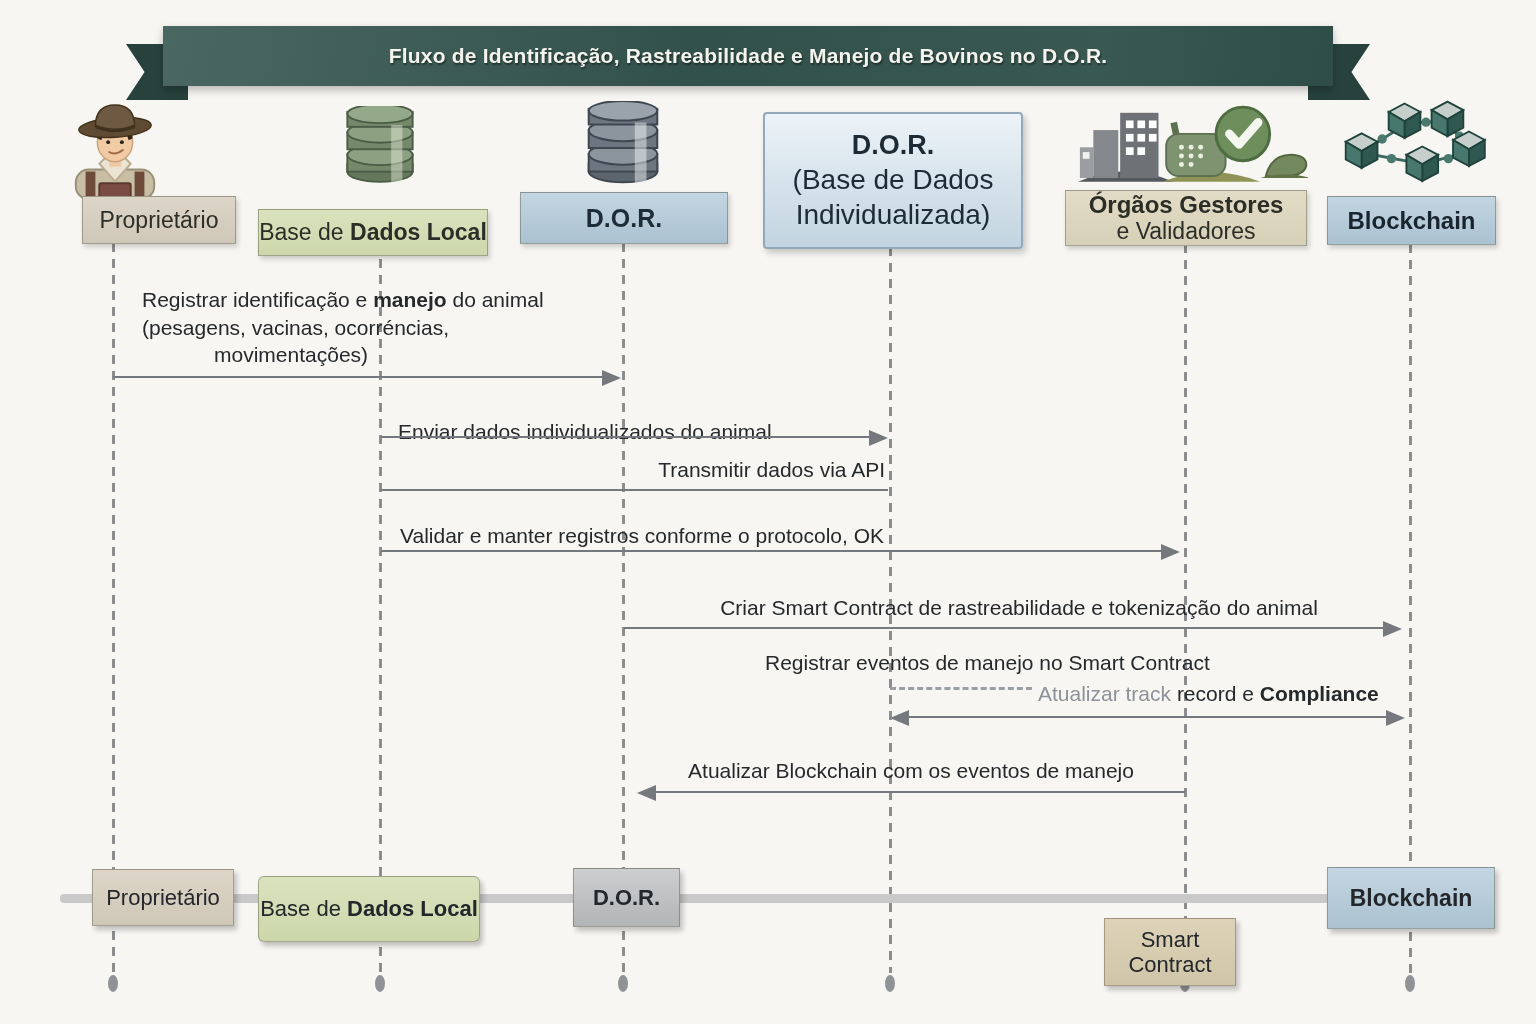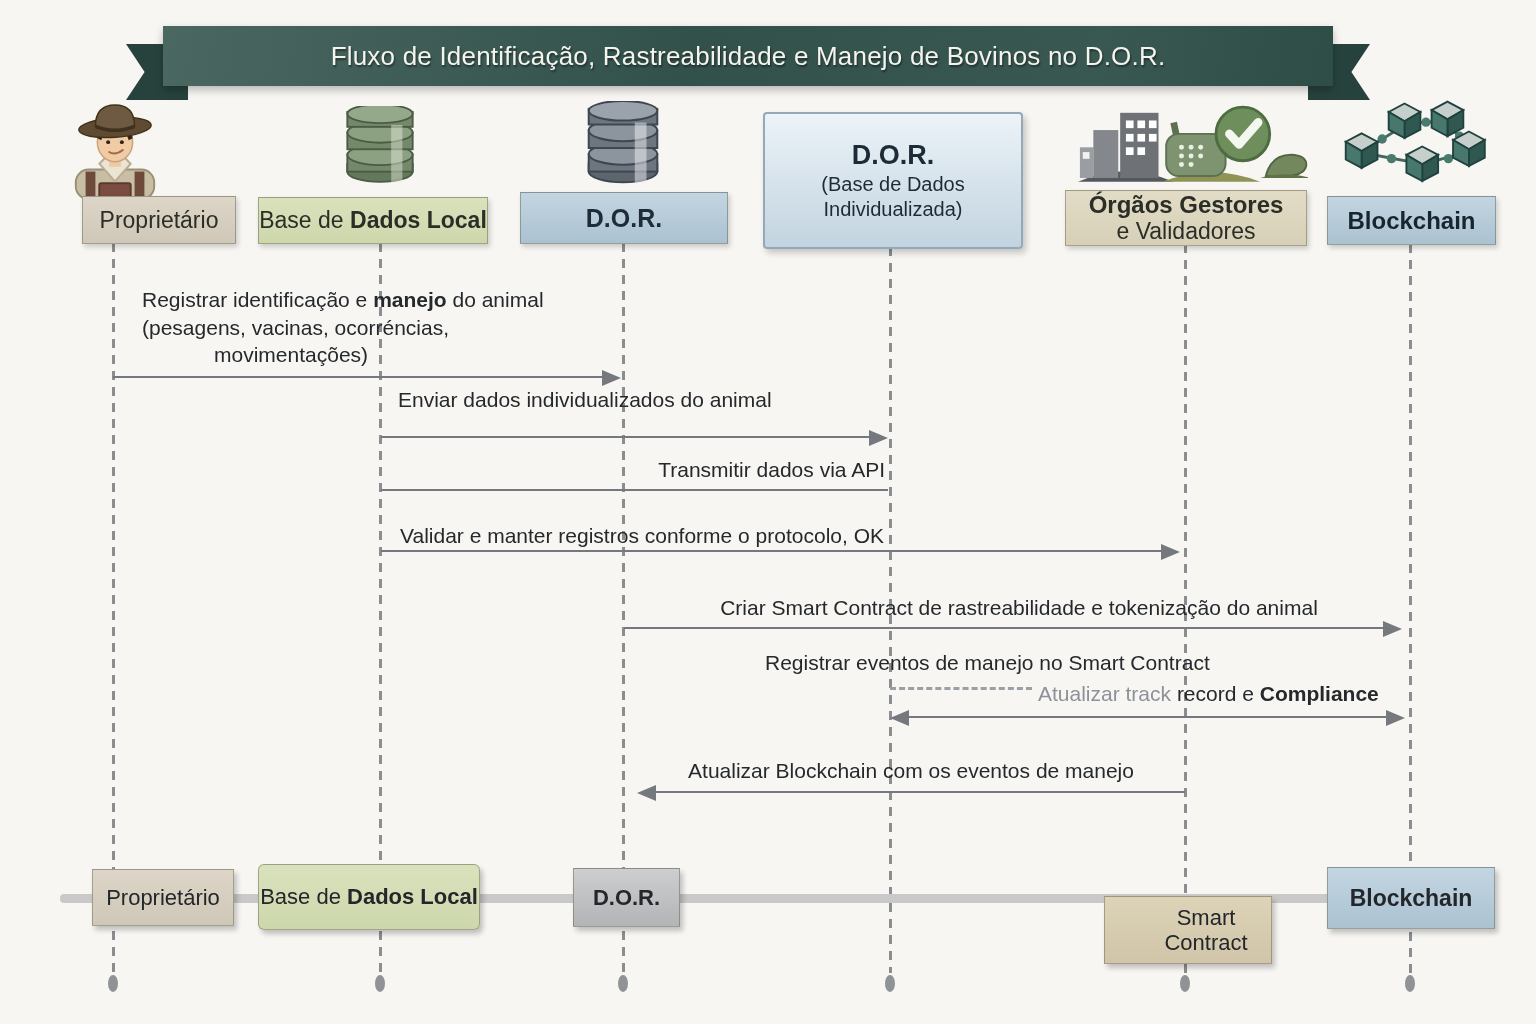--- a/index.html
+++ b/index.html
@@ -7,41 +7,41 @@
          font-family:"Liberation Sans",sans-serif;color:#26292c;}
   .abs{position:absolute;}
 
   
   .banner{left:163px;top:26px;width:1170px;height:60px;
           background:linear-gradient(100deg,#4a6861 0%,#33514b 45%,#3a5852 80%,#2f4d47 100%);
           box-shadow:0 4px 8px rgba(0,0,0,.25);display:flex;align-items:center;justify-content:center;}
   .banner-tail{width:62px;height:56px;background:#27423d;top:44px;}
   .tail-l{left:126px;clip-path:polygon(100% 0,100% 100%,0 100%,30% 50%,0 0);}
   .tail-r{left:1308px;clip-path:polygon(0 0,0 100%,100% 100%,70% 50%,100% 0);}
-  .banner-title{font-size:26px;font-weight:normal;color:#f4f4ee;letter-spacing:.2px;
+  .banner-title{font-size:21px;font-weight:bold;color:#f4f4ee;letter-spacing:.2px;
                 text-shadow:1px 2px 2px rgba(0,0,0,.45);}
 
   
   .lifeline{width:3px;background:repeating-linear-gradient(to bottom,#8b8e90 0 9px,transparent 9px 16px);}
   .lifedot{width:10px;height:17px;border-radius:50%;background:#8f9396;top:975px;}
 
   
   .hbox{display:flex;align-items:center;justify-content:center;text-align:center;
         border:1px solid rgba(90,90,70,.45);box-shadow:2px 3px 5px rgba(0,0,0,.18);}
   .box-tan{background:linear-gradient(#ddd6c8,#cfc8b8);margin-left:44px;}
-  .box-green{background:linear-gradient(#dae2bd,#cdd7ab);}
+  .box-green{background:linear-gradient(#dae2bd,#cdd7ab);margin-top:12px;}
   .box-blue{background:linear-gradient(#c3d5e1,#abc2d1);}
   .box-beige{background:linear-gradient(#e2dcc6,#d7d0b8);}
   .hlabel{font-size:23px;font-weight:500;color:#2b2d27;}
   .hlabel b{font-weight:bold;}
   .bigbox{background:linear-gradient(#ecf3f8,#c2d4e0);border:2px solid #93a9b9;border-radius:4px;
           box-shadow:3px 4px 6px rgba(0,0,0,.2);display:flex;flex-direction:column;
           align-items:center;justify-content:center;line-height:1.25;}
   .bigbox .t1{font-size:27px;font-weight:bold;color:#1d2b36;}
-  .bigbox .t2{font-size:20px;color:#1d2b36;}
+  .bigbox .t2{font-size:28px;color:#1d2b36;}
 
   
   .msg{font-size:21px;color:#26292c;white-space:nowrap;}
   .msg b{font-weight:bold;}
   .mline{height:2px;background:#75797d;}
   .ah-r{width:0;height:0;border-top:8px solid transparent;border-bottom:8px solid transparent;
         border-left:19px solid #75797d;}
   .ah-l{width:0;height:0;border-top:8px solid transparent;border-bottom:8px solid transparent;
         border-right:19px solid #75797d;}
   .dashseg{border-top:3px dashed #9aa0a5;height:0;}
@@ -223,21 +223,21 @@
   <div class="abs hbox box-blue" style="left:1327px;top:196px;width:167px;height:47px;">
     <span class="hlabel" style="font-weight:bold;font-size:24px;color:#18252f;">Blockchain</span>
   </div>
 
   <div class="abs msg" style="left:142px;top:316px;">(pesagens, vacinas, ocorréncias,</div>
   <div class="abs msg" style="left:142px;top:288px;"><span>Registrar identificação e </span><b>manejo</b><span> do animal</span></div>
   <div class="abs msg" style="left:214px;top:343px;">movimentações)</div>
   <div class="abs mline" style="left:113px;top:376px;width:490px;"></div>
   <div class="abs ah-r" style="left:602px;top:370px;"></div>
 
-  <div class="abs msg" style="left:398px;top:388px;">Enviar dados individualizados do animal</div>
+  <div class="abs msg" style="left:398px;top:420px;">Enviar dados individualizados do animal</div>
   <div class="abs mline" style="left:381px;top:436px;width:488px;"></div>
   <div class="abs ah-r" style="left:869px;top:430px;"></div>
 
   <div class="abs msg" style="left:630px;top:458px;width:255px;text-align:right;">Transmitir dados via API</div>
   <div class="abs mline" style="left:381px;top:489px;width:507px;"></div>
 
   <div class="abs msg" style="left:400px;top:524px;width:780px;text-align:left;">Validar e manter registros conforme o protocolo, OK</div>
   <div class="abs mline" style="left:381px;top:550px;width:780px;"></div>
   <div class="abs ah-r" style="left:1161px;top:544px;"></div>
 
@@ -261,21 +261,21 @@
 
   <div class="abs fbox box-tan" style="left:48px;top:869px;width:140px;height:55px;">
     <span class="flabel">Proprietário</span>
   </div>
   <div class="abs fbox box-green" style="left:258px;top:864px;width:220px;height:64px;border-radius:6px;">
     <span class="flabel"><span>Base de </span><span class="fbold">Dados Local</span></span>
   </div>
   <div class="abs fbox" style="left:573px;top:868px;width:105px;height:57px;background:linear-gradient(#ccced0,#b2b4b6);">
     <span class="flabel fbold">D.O.R.</span>
   </div>
-  <div class="abs fbox" style="left:1104px;top:896px;width:130px;height:66px;background:linear-gradient(#ddd3b8,#d0c5a8);padding-left:36px;">
+  <div class="abs fbox" style="left:1104px;top:918px;width:130px;height:66px;background:linear-gradient(#ddd3b8,#d0c5a8);">
     <span class="flabel">Smart</span>
     <span class="flabel">Contract</span>
   </div>
   <div class="abs fbox box-blue" style="left:1327px;top:867px;width:166px;height:60px;">
     <span class="flabel fbold" style="font-size:23px;">Blockchain</span>
   </div>
 
 </div>
 
 </body></html>

